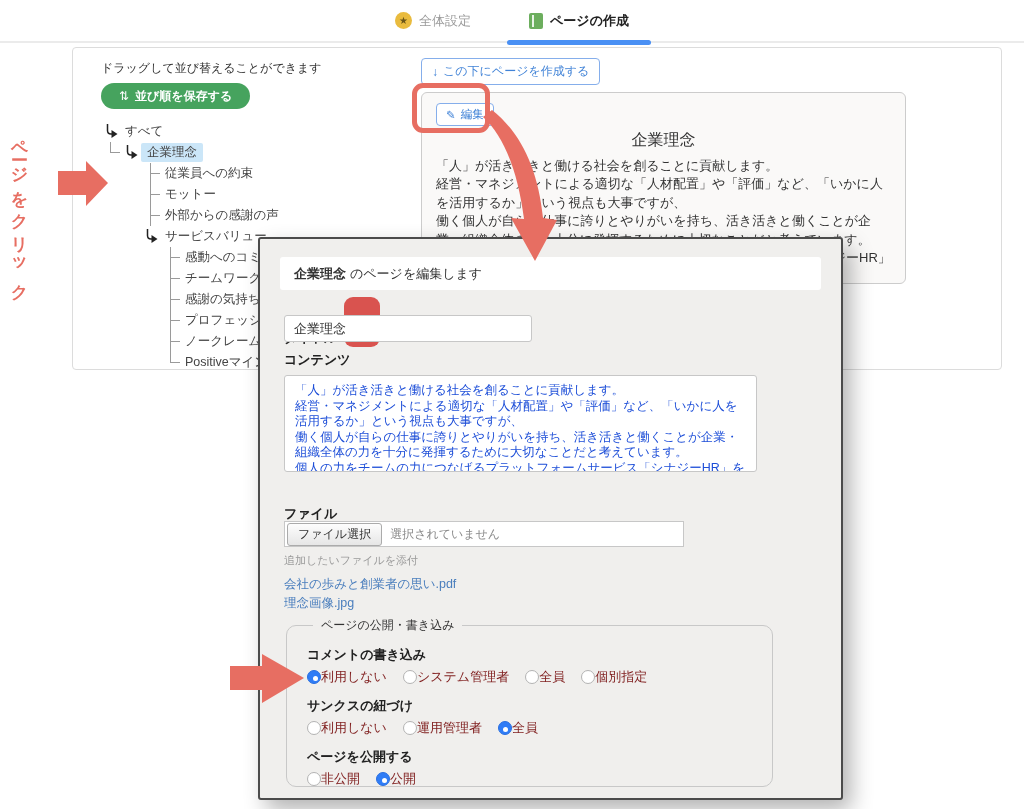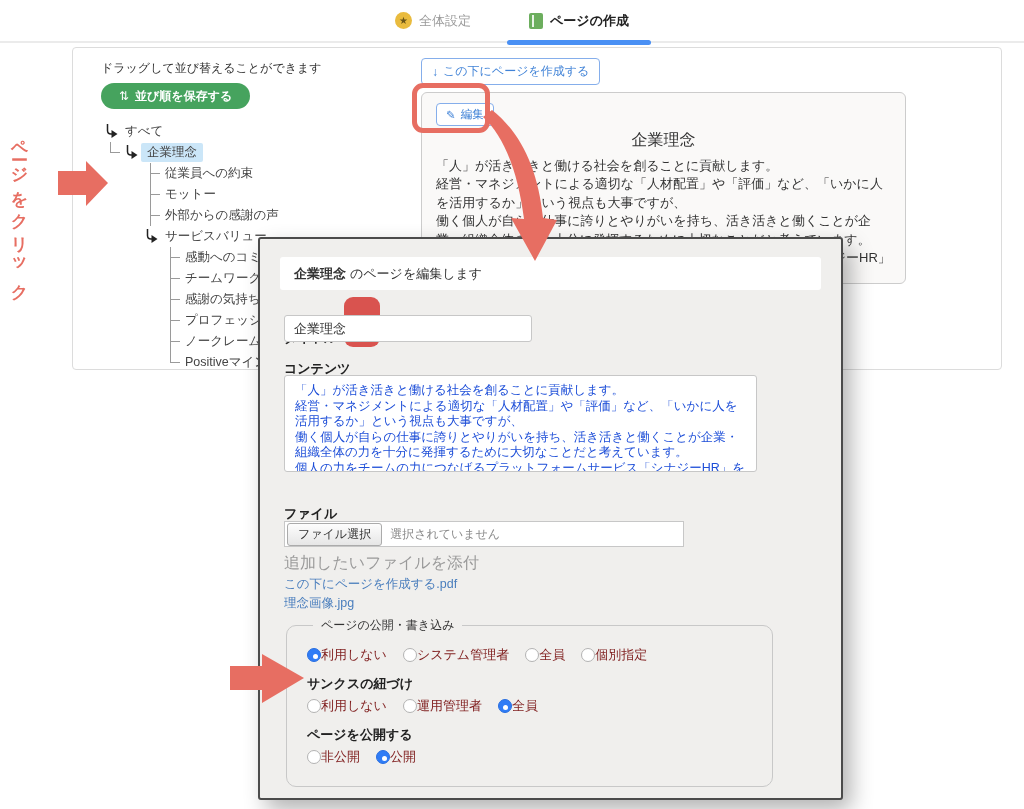--- a/index.html
+++ b/index.html
@@ -55,31 +55,31 @@
        box-shadow:8px 10px 22px rgba(0,0,0,.3);}
   .modal-header{position:absolute;left:20px;right:20px;top:18px;height:33px;background:#fff;
        border-radius:3px;display:flex;align-items:center;padding:0 14px;font-size:13px;color:#333;}
   .modal-header b{margin-right:4px;}
   .flabel{font-size:13px;font-weight:bold;color:#222;}
   .title-label-row{position:absolute;left:24px;top:58px;display:flex;align-items:flex-end;}
   .req-badge{display:inline-block;background:#d9534f;color:#fff;font-size:10px;font-weight:bold;
        padding:18px 8px;border-radius:9px;margin-left:7px;}
   .title-input{position:absolute;left:24px;top:76px;width:248px;height:27px;border:1px solid #c7c7c7;
        border-radius:3px;padding:0 9px;font-size:13px;color:#333;background:#fff;font-family:inherit;}
-  .content-label{position:absolute;left:24px;top:121px;}
+  .content-label{position:absolute;left:24px;top:112px;}
   .content-ta{position:absolute;left:24px;top:136px;width:473px;height:97px;border:1px solid #c7c7c7;
        border-radius:3px;background:#fff;resize:none;padding:7px 10px;font-size:12.5px;line-height:1.24;
        color:#1d4ed8;font-family:inherit;overflow:hidden;}
   .file-label{position:absolute;left:24px;top:266px;}
   .file-row{position:absolute;left:24px;top:282px;width:400px;height:26px;background:#fff;
        border:1px solid #c7c7c7;display:flex;align-items:center;padding:0 2px;gap:8px;}
   .file-btn{border:1px solid #ababab;border-radius:3px;background:linear-gradient(#fdfdfd,#e6e6e6);
        font-size:12px;color:#333;padding:2px 10px;cursor:pointer;white-space:nowrap;}
   .file-status{font-size:12px;color:#8a8a8a;}
-  .file-hint{position:absolute;left:24px;top:314px;font-size:16px;color:#9a9a9a;}
+  .file-hint{position:absolute;left:24px;top:314px;font-size:11px;color:#9a9a9a;}
   .attachments{position:absolute;left:24px;top:336px;}
   .attach-link{font-size:12.5px;color:#4a7ebd;line-height:19px;cursor:pointer;}
   .pubset{position:absolute;left:26px;top:378px;width:487px;height:170px;border:1px solid #c8c8c8;
        border-radius:10px;margin:0;padding:12px 20px 0 20px;}
   .pubset legend{font-size:12px;color:#333;padding:0 8px;margin-left:6px;margin-top:32px;}
   .rg-label{font-size:13px;font-weight:bold;color:#222;margin-bottom:4px;}
   .rg-row{display:flex;gap:16px;margin-bottom:11px;}
   .rg-opt{display:flex;align-items:center;font-size:13px;color:#7f1d1d;cursor:pointer;}
   .radio{width:14px;height:14px;border-radius:50%;border:1px solid #b3b3b3;background:#fff;
        position:relative;flex:none;display:inline-block;}
@@ -248,27 +248,28 @@
 働く個人が自らの仕事に誇りとやりがいを持ち、活き活きと働くことが企業・組織全体の力を十分に発揮するために大切なことだと考えています。
 個人の力をチームの力につなげるプラットフォームサービス「シナジーHR」を我々は提供することで、より良い社会を創ることに貢献します。</textarea>
 
     <div class="flabel file-label">ファイル</div>
     <div class="file-row">
       <span class="file-btn">ファイル選択</span>
       <span class="file-status">選択されていません</span>
     </div>
     <div class="file-hint">追加したいファイルを添付</div>
     <div class="attachments" id="attachments">
-        <div class="attach-link">この下にページを作成する.pdf</div>
+        <div class="attach-link">会社の歩みと創業者の思い.pdf</div>
         <div class="attach-link">理念画像.jpg</div>
       </div>
 
     <fieldset class="pubset">
       <legend>ページの公開・書き込み</legend>
       <div id="radio-groups">
+          <div class="rg-label">コメントの書き込み</div>
           <div class="rg-row">
             <label class="rg-opt">
               <span class="radio checked"></span>
               <span>利用しない</span>
             </label>
             <label class="rg-opt">
               <span class="radio"></span>
               <span>システム管理者</span>
             </label>
             <label class="rg-opt">

